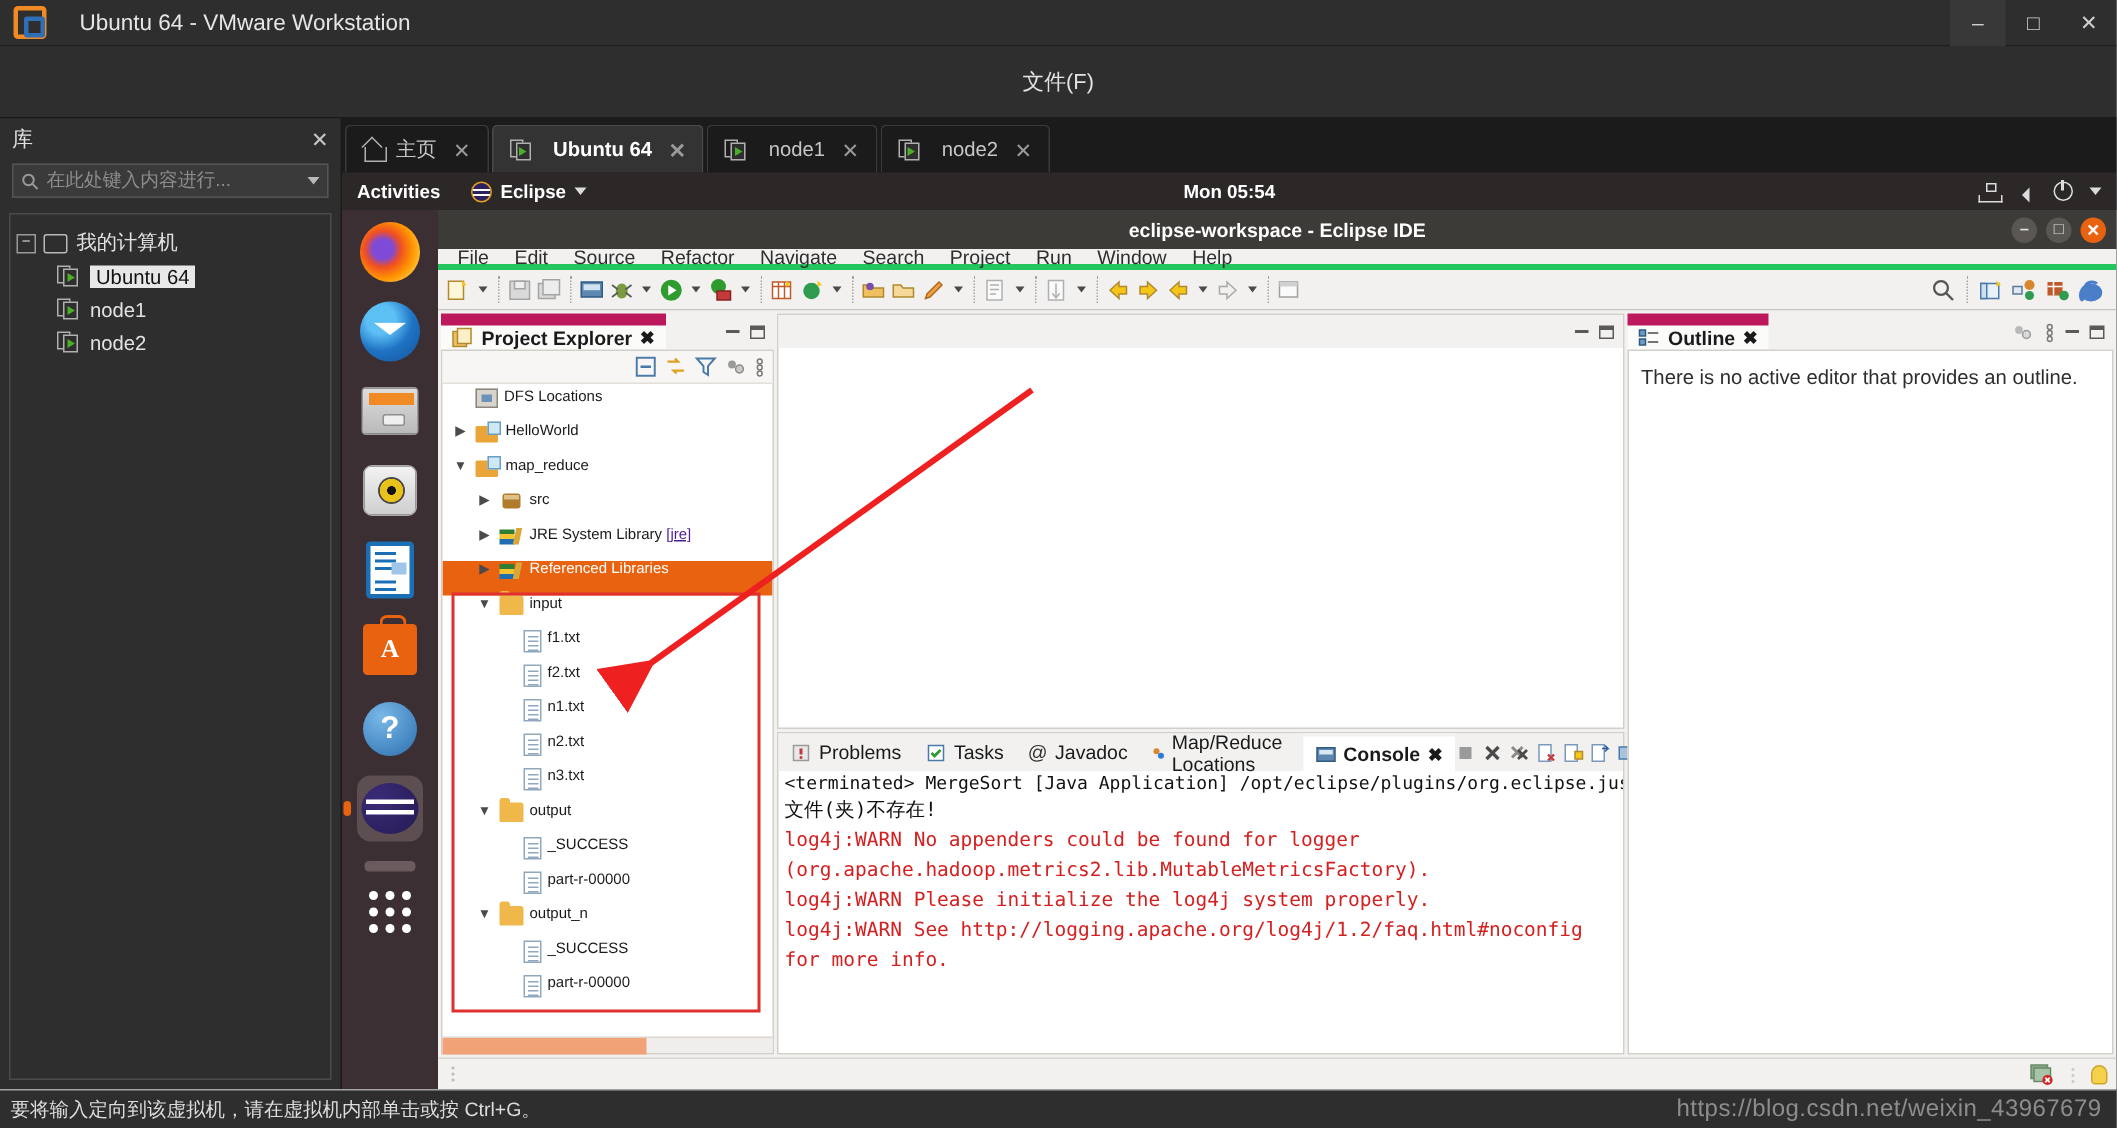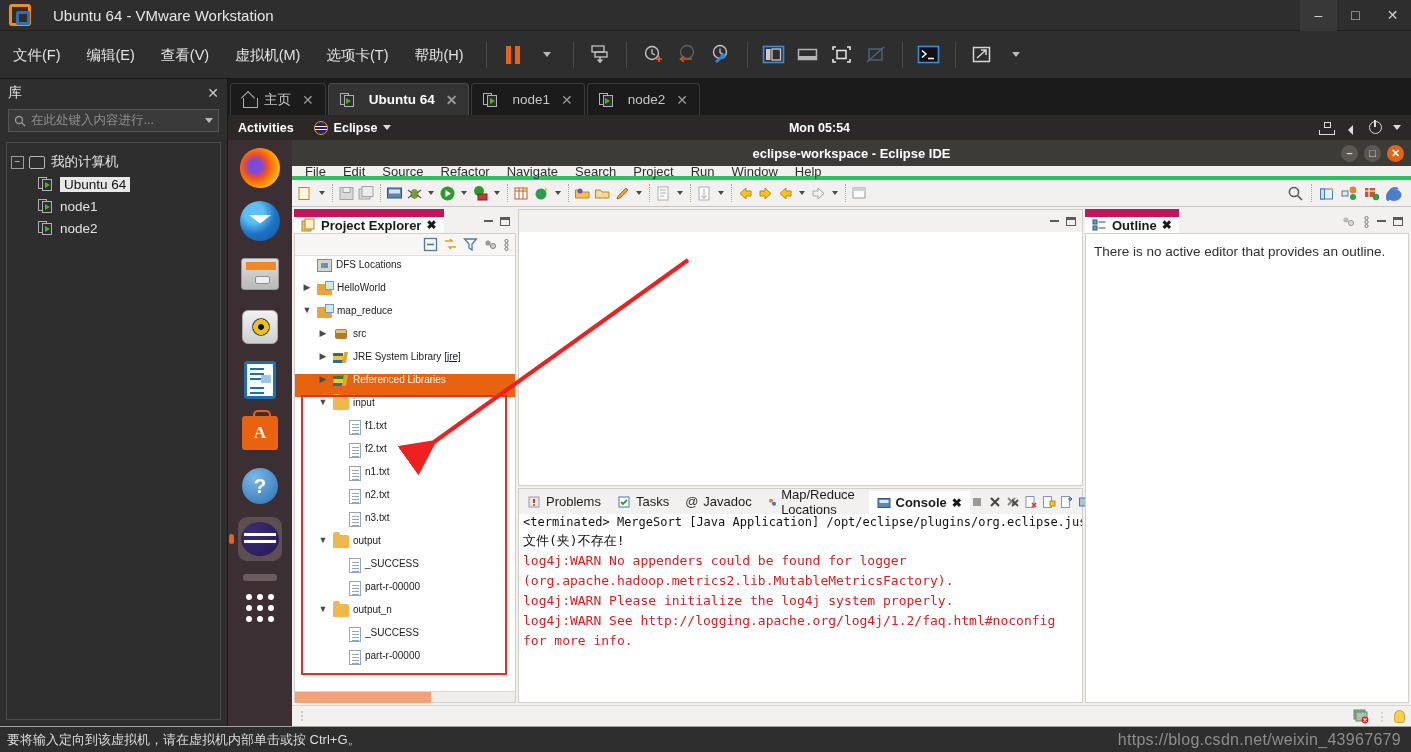--- a/index.html
+++ b/index.html
@@ -19,21 +19,21 @@
   .vm-logo .sq2 { position:absolute; left:7px; top:7px; width:14px; height:14px;
       border:3px solid #2e6fb7; border-radius:2px; background:#2e2e2e; }
   .vm-title-text { margin-left:22px; font-size:15px; color:#e6e6e6; }
   .vm-wincontrols { margin-left:auto; display:flex; height:31px; }
   .vm-wincontrols div { width:37px; height:31px; display:flex; align-items:center;
       justify-content:center; font-size:14px; color:#cfcfcf; }
   .vm-wincontrols div:first-child { background:#383838; }
 
   
   .vm-menubar { height:48px; background:#2e2e2e; display:flex; align-items:center;
-                border-bottom:1px solid #1a1a1a; }
+                border-bottom:1px solid #1a1a1a;flex-direction:column; }
   .vm-menu-item { font-size:14.5px; color:#e2e2e2; padding:0 13px; line-height:48px; }
   .vm-sep { width:1px; height:26px; background:#4a4a4a; margin:0 9px; }
   .tb-btn { width:30px; height:30px; display:flex; align-items:center; justify-content:center;
             margin:0 2px; }
   .tb-caret { width:0;height:0;border-left:4px solid transparent;border-right:4px solid transparent;
               border-top:5px solid #b9b9b9; margin-left:1px; }
   .pause-ico { display:flex; gap:4px; }
   .pause-ico i { display:block; width:5px; height:18px; background:#e8620f; }
 
   
@@ -193,21 +193,21 @@
      box-shadow:0 3px 0 #8fa8bd,0 6px 0 #8fa8bd,0 9px 0 #8fa8bd;}
   .ic-dfs{width:15px;height:13px;background:#d8d4cc;border:1px solid #8a867e;flex:none;position:relative;}
   .ic-dfs:before{content:"";position:absolute;left:3px;top:3px;width:7px;height:5px;background:#6b93b8;}
   .ic-books{width:16px;height:13px;position:relative;flex:none;}
   .ic-books:before{content:"";position:absolute;left:0;top:2px;width:10px;height:10px;
      background:linear-gradient(#2e7d32 0 33%, #f4c430 33% 66%, #1f6fb0 66%);}
   .ic-books:after{content:"";position:absolute;left:10px;top:1px;width:4px;height:11px;background:#d8a93a;transform:skewX(-12deg);}
   .ic-src{width:16px;height:13px;position:relative;flex:none;}
   .ic-src:before{content:"";position:absolute;left:2px;top:1px;width:12px;height:10px;background:#b07b2a;border-radius:2px;}
   .ic-src:after{content:"";position:absolute;left:3px;top:2px;width:10px;height:3px;background:#e0c089;}
-  .jre-dim{color:#0f172a;text-decoration:underline;}
+  .jre-dim{color:#4c1d95;text-decoration:underline;}
   .red-box { position:absolute; left:6px; right:8px; border:2px solid #e03030; pointer-events:none; }
   .hscroll { height:11px; background:#efeeec; border-top:1px solid #ddd9d2; }
   .hscroll i { display:block; height:11px; width:62%; background:#f2a277; }
 
   .editor-area { flex:1; background:#fff; border:1px solid #d2cfc9; min-height:0;}
   .editor-tabbar { height:22px; background:#f2f1f0; display:flex; align-items:center; }
 
   .console-panel { height:215px; background:#fff; border:1px solid #d2cfc9; display:flex;
                    flex-direction:column; }
   .c-tabs { height:25px; display:flex; align-items:center; background:#f2f1f0; }

